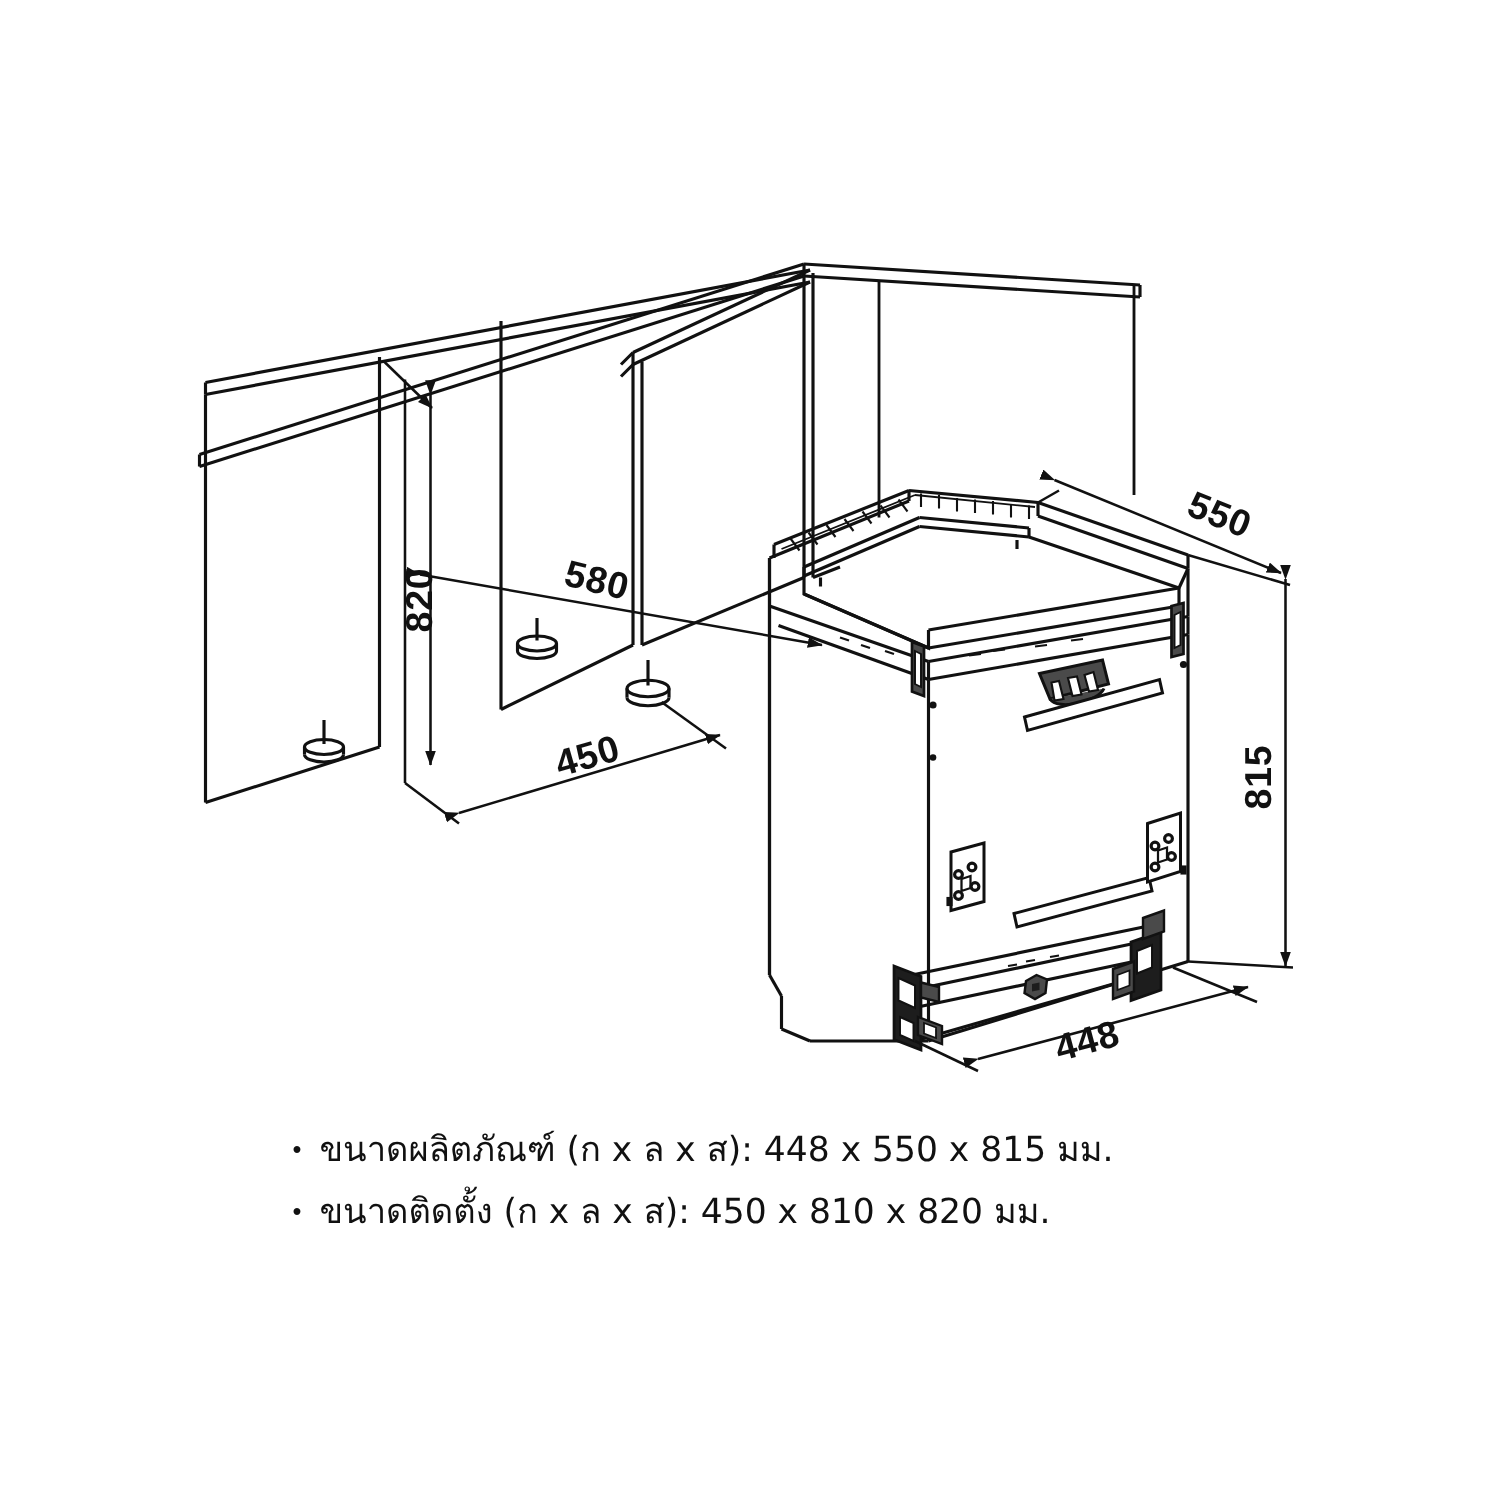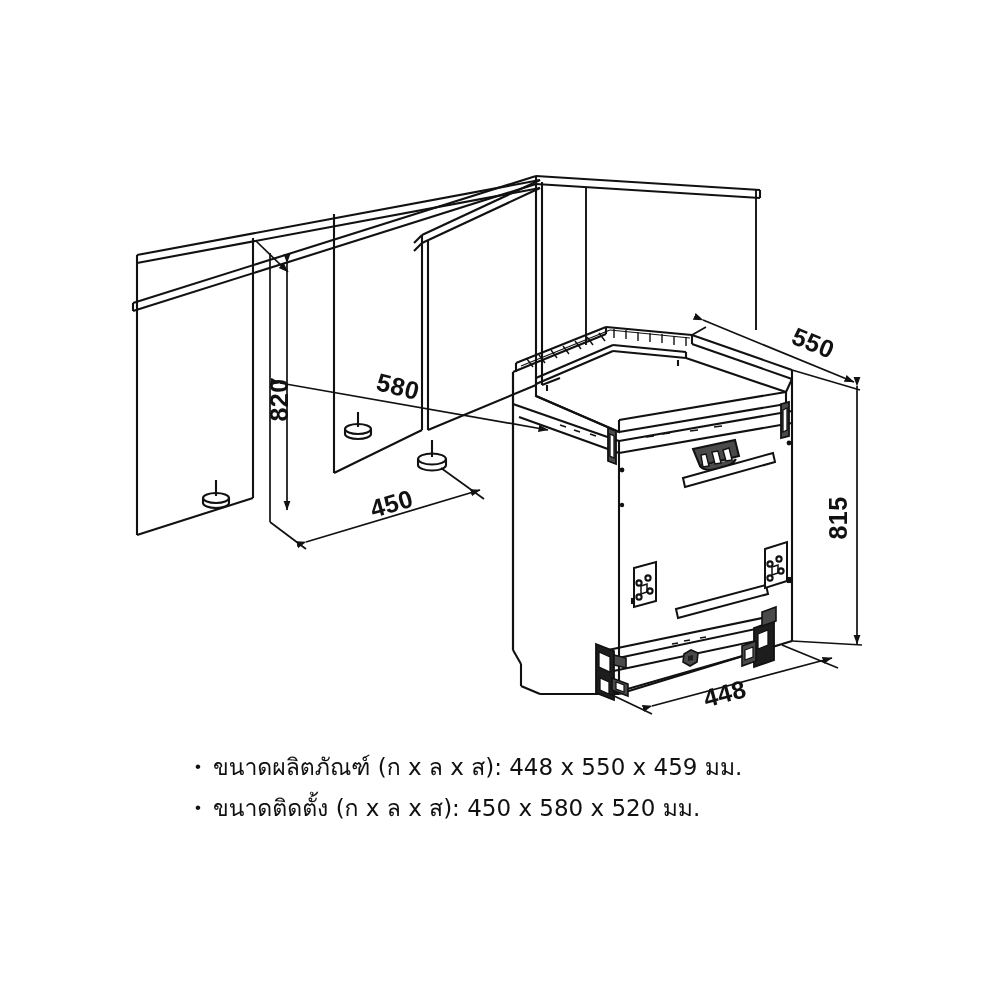--- a/index.html
+++ b/index.html
@@ -313,21 +313,21 @@
 
     <text class="dimtext" x="847" y="518" transform="rotate(-90 847 518)" text-anchor="middle">815</text>
 
     <text class="dimtext" x="727" y="702" transform="rotate(-15 727 702)" text-anchor="middle">448</text>
 
   </svg>
 
   <div class="speclist">
     <div class="specrow">
       <span class="bullet">•</span>
-      <span class="spectext">ขนาดผลิตภัณฑ์ (ก x ล x ส): 448 x 550 x 459 มม.</span>
+      <span class="spectext">ขนาดผลิตภัณฑ์ (ก x ล x ส): 448 x 550 x 815 มม.</span>
     </div>
     <div class="specrow">
       <span class="bullet">•</span>
-      <span class="spectext">ขนาดติดตั้ง (ก x ล x ส): 450 x 580 x 520 มม.</span>
+      <span class="spectext">ขนาดติดตั้ง (ก x ล x ส): 450 x 810 x 820 มม.</span>
     </div>
   </div>
 
 </div>
 
 </body></html>

